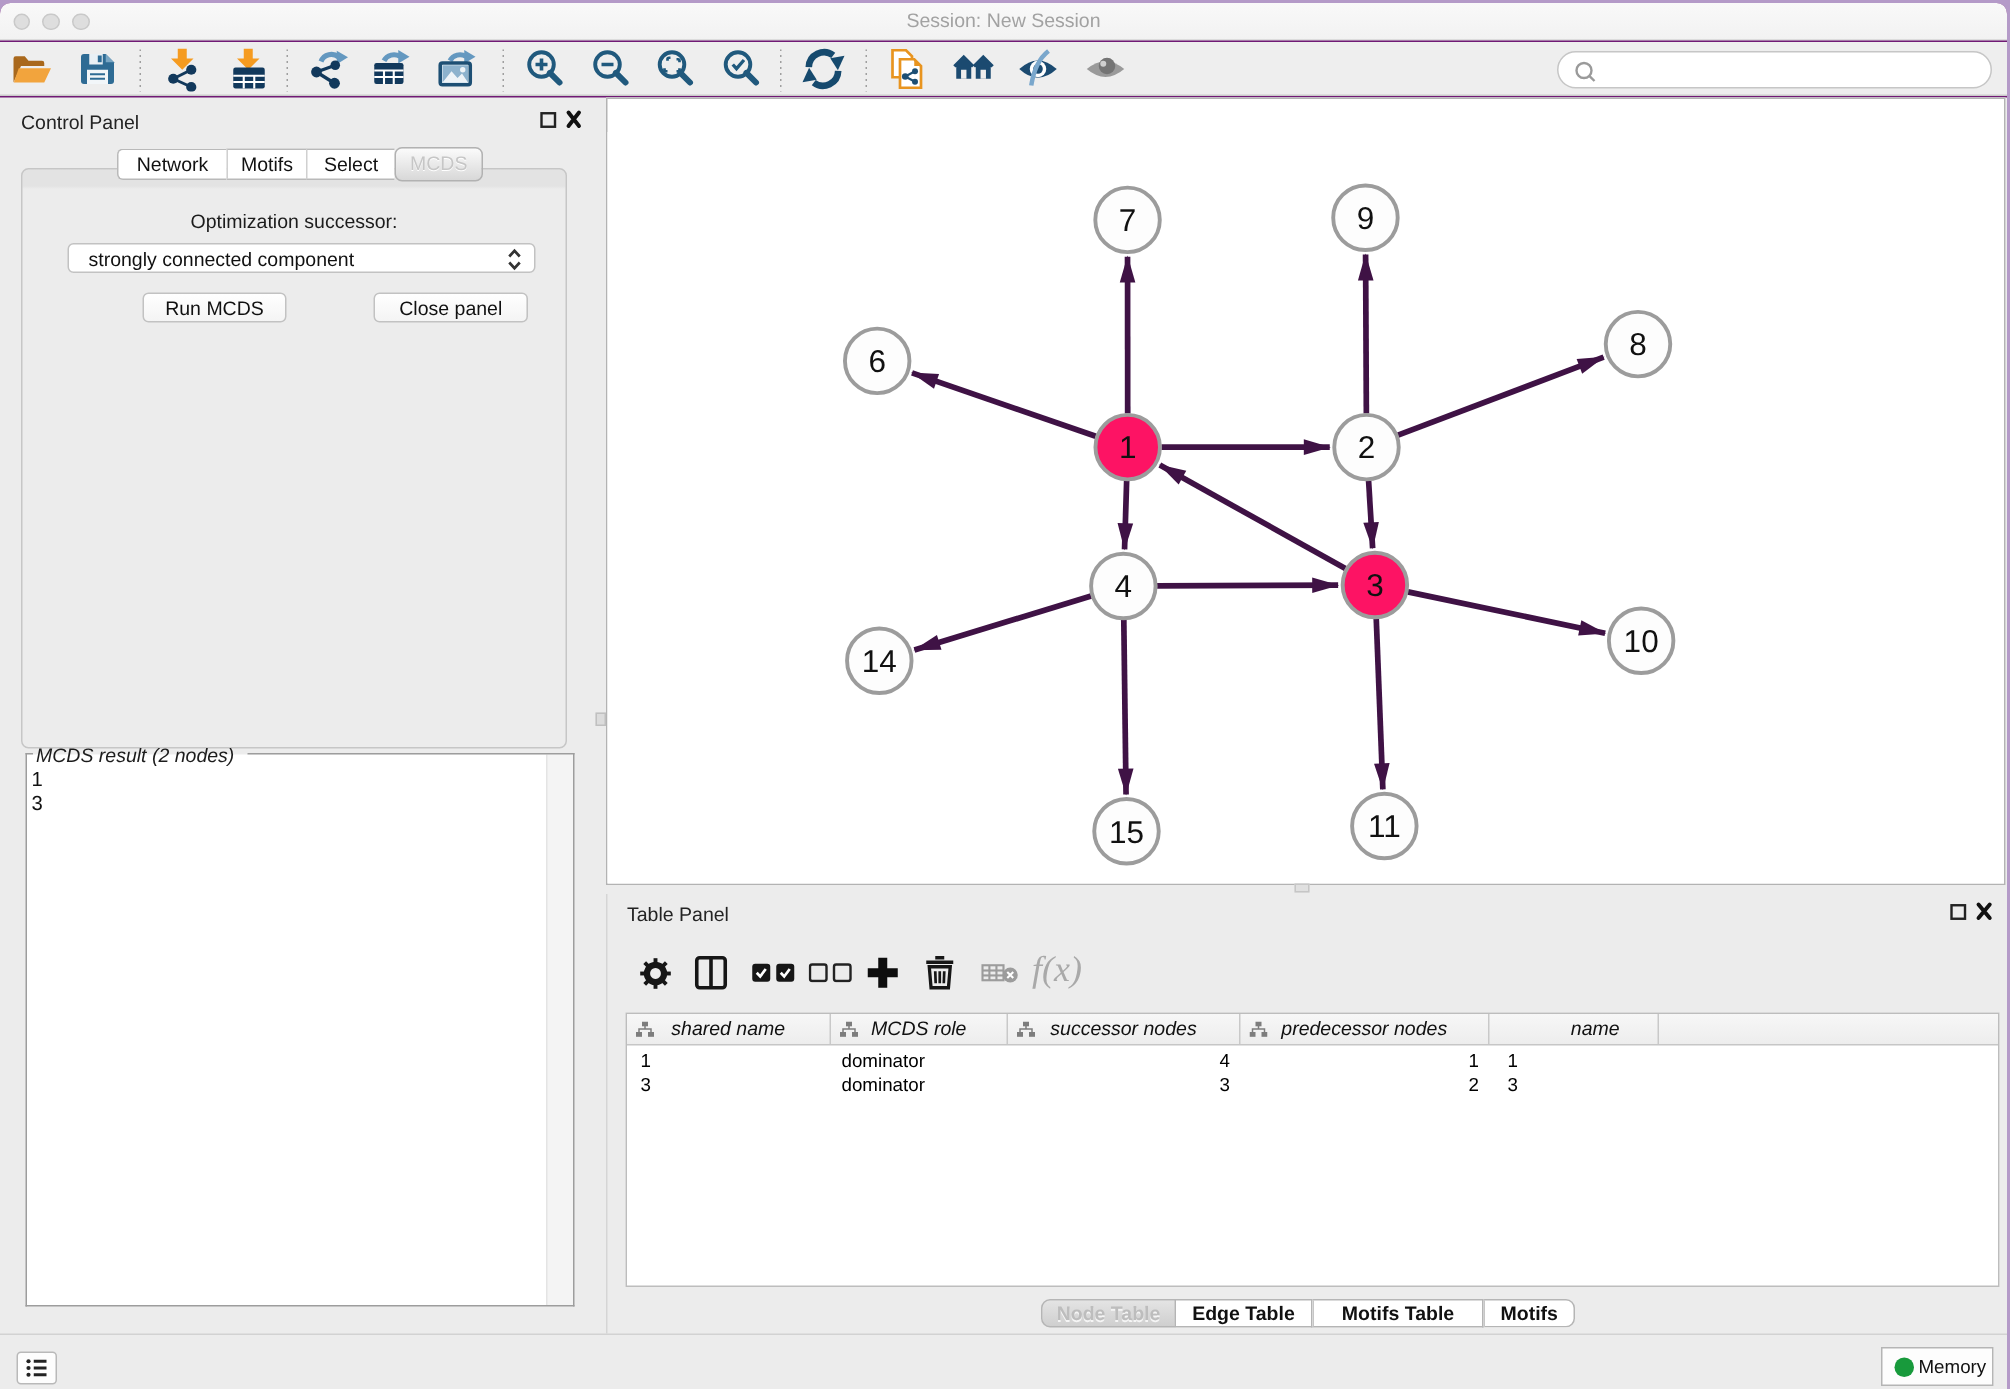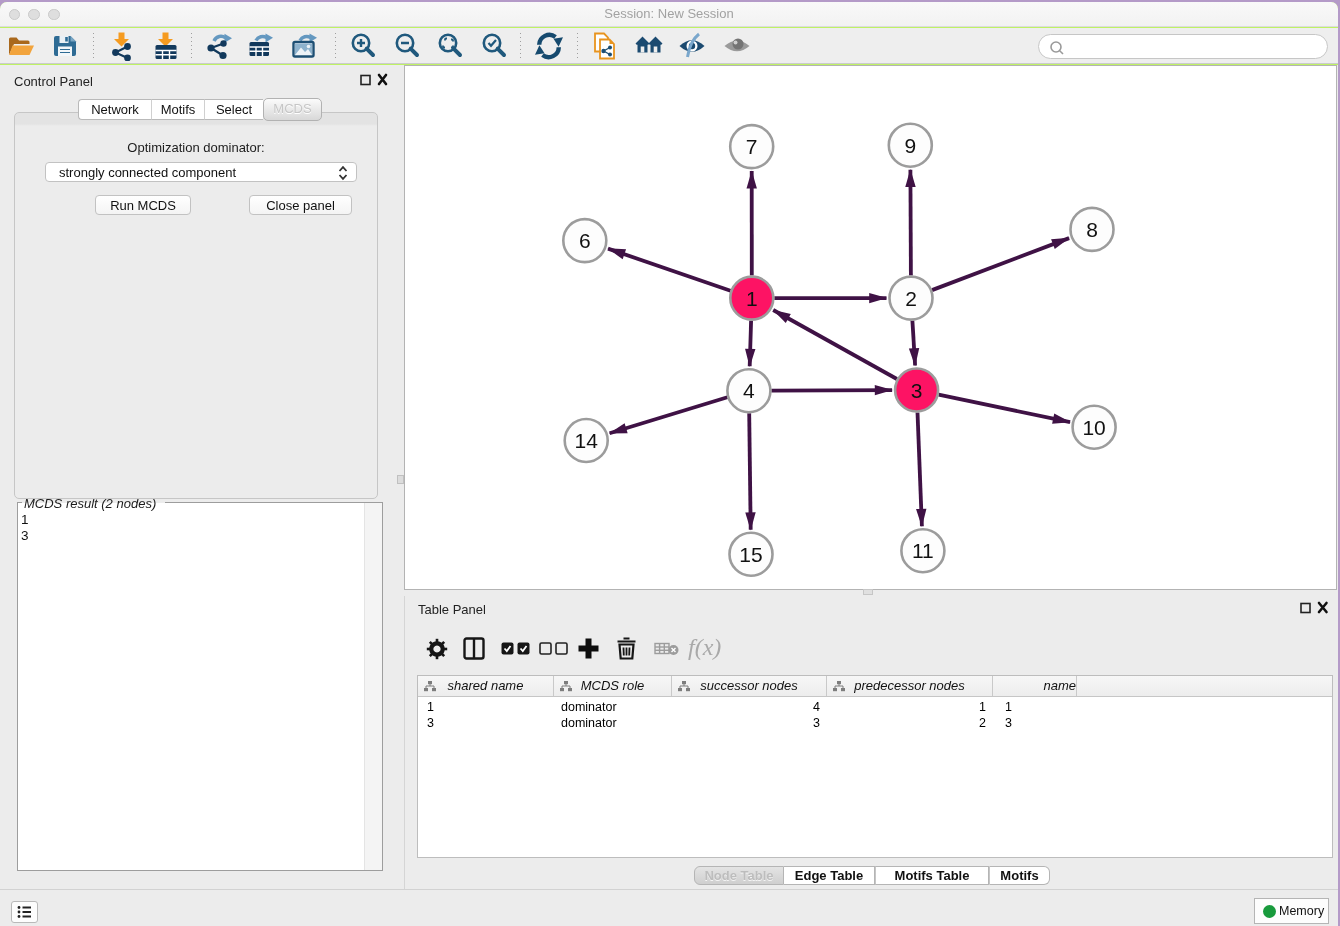--- a/index.html
+++ b/index.html
@@ -1,19 +1,19 @@
 <!DOCTYPE html>
 <html><head><meta charset="utf-8">
 <style>
 html,body{margin:0;padding:0;width:1340px;height:926px;overflow:hidden;
  font-family:"Liberation Sans",sans-serif;background:#b49ac8;}
 *{box-sizing:border-box;}
 .abs{position:absolute;}
 #win{position:absolute;left:0;top:2px;width:1338px;height:924px;
- background:#bef264;border-radius:7px 7px 0 0;overflow:hidden;}
+ background:#701a75;border-radius:7px 7px 0 0;overflow:hidden;}
 #titlebar{position:absolute;left:0;top:0;width:1338px;height:25px;
  background:linear-gradient(#f9f9f9,#f2f2f2);border-bottom:1px solid #dcdcdc;}
 .tl{position:absolute;top:6.5px;width:11.5px;height:11.5px;border-radius:50%;
  background:#dedede;border:1px solid #c9c9c9;}
 #wtitle{position:absolute;top:4px;left:0;width:100%;text-align:center;
  font-size:13px;color:#a2a2a2;}
 #toolbar{position:absolute;left:0;top:26px;width:1338px;height:36px;
  background:#eeeeee;border-bottom:1px solid #cbcbcb;}
 .sep{position:absolute;top:5px;height:28px;width:1px;
  background-image:repeating-linear-gradient(#9f9f9f 0 1px,transparent 1px 4px);}
@@ -221,21 +221,21 @@
     <rect x="3" y="2.5" width="9" height="9" fill="none" stroke="#222" stroke-width="1.6"></rect>
     <path d="M21 2 L28 11 M28 2 L21 11" stroke="#111" stroke-width="2.6" stroke-linecap="round"></path>
   </svg>
   <div class="tabrow" style="left:78px;top:34px;">
     <div class="tab" style="left:0;width:73px;border-left:1px solid #b9b9b9;border-radius:4px 0 0 4px;">Network</div>
     <div class="tab" style="left:73px;width:53px;border-left:1px solid #d0d0d0;">Motifs</div>
     <div class="tab" style="left:126px;width:59px;border-left:1px solid #d0d0d0;">Select</div>
     <div class="tab" style="left:185px;width:59px;background:linear-gradient(#fbfbfb,#d8d8d8);border:1px solid #b2b2b2;border-radius:5px;top:-1px;height:23px;color:#c6c6c6;text-shadow:0 1px 0 #fff;">MCDS</div>
   </div>
   <div id="cpanel">
-    <div id="optlabel">Optimization dominator:</div>
+    <div id="optlabel">Optimization successor:</div>
     <div id="dropdown">strongly connected component
       <svg width="14" height="16" style="position:absolute;right:6px;top:2px" viewBox="0 0 14 16">
        <path d="M3.5 6 L7 2.2 L10.5 6" fill="none" stroke="#333" stroke-width="1.8"></path>
        <path d="M3.5 10 L7 13.8 L10.5 10" fill="none" stroke="#333" stroke-width="1.8"></path>
           </svg>
     </div>
     <div class="btn" style="left:80px;width:96px;">Run MCDS</div>
     <div class="btn" style="left:189px;width:103px;margin-left:45px;">Close panel</div>
   </div>
   <div id="fieldset">
@@ -376,21 +376,21 @@
             <path d="M17.5 6 l4 4 m0 -4 l-4 4" stroke="#fff" stroke-width="1.4"></path>
           </svg>
      <div class="abs" style="left:283px;top:38px;font-family:'Liberation Serif',serif;font-style:italic;font-size:24px;color:#a9a9a9;">f(x)</div>
     </div>
     <div id="ttable">
       <div id="thead">
         <div class="hcol" style="left:0;width:136px;">shared name</div>
         <div class="hcol" style="left:136px;width:118px;">MCDS role</div>
         <div class="hcol" style="left:254px;width:155px;">successor nodes</div>
         <div class="hcol" style="left:409px;width:166px;">predecessor nodes</div>
-        <div class="hcol" style="left:575px;width:84px;text-align:right;">name</div>
+        <div class="hcol" style="left:604px;width:84px;">name</div>
         <svg class="abs" style="left:6px;top:5px" width="12" height="11" viewBox="0 0 12 11">
               <g fill="#7d7d7d">
                 <rect x="4" y="0" width="4" height="3.2"></rect>
                 <rect x="0" y="7" width="4" height="3.2"></rect>
                 <rect x="8" y="7" width="4" height="3.2"></rect>
               </g>
               <path d="M6 3 v2 M2 7 V5 h8 v2" stroke="#7d7d7d" fill="none" stroke-width="1"></path>
             </svg>
         <svg class="abs" style="left:142px;top:5px" width="12" height="11" viewBox="0 0 12 11">
               <g fill="#7d7d7d">

